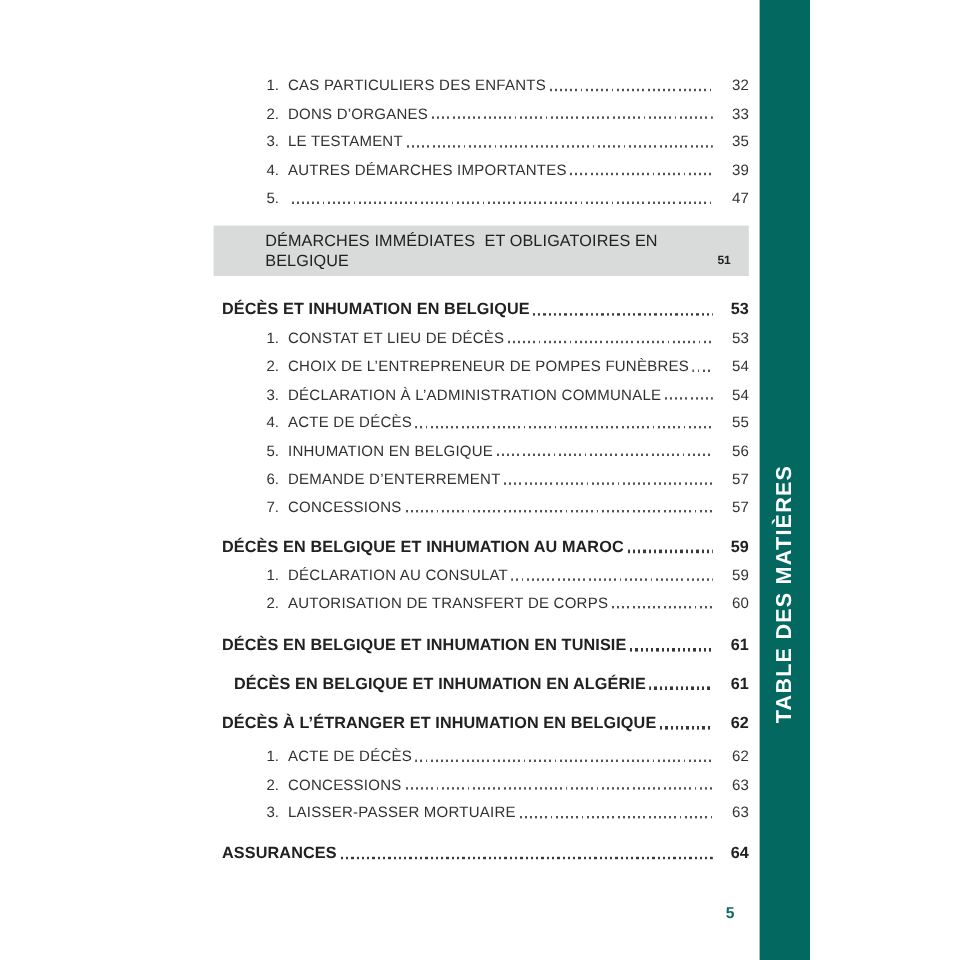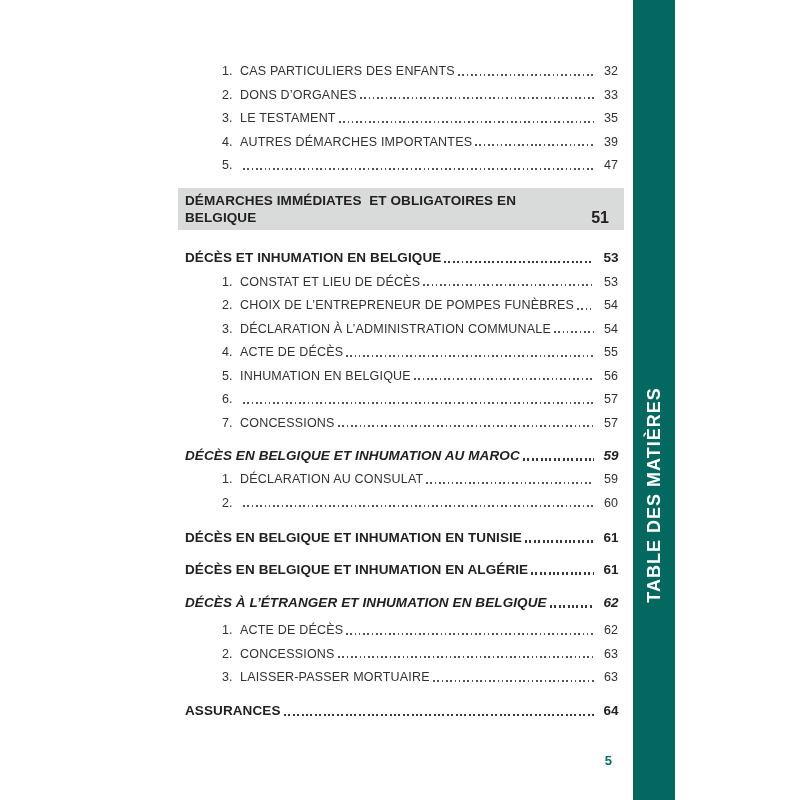--- a/index.html
+++ b/index.html
@@ -32,53 +32,53 @@
 
   .row .num { margin-left:44px; width:18px; flex:0 0 auto; color:#333130; }
   .row .label { flex:0 0 auto; color:#333130; letter-spacing:0.2px; }
 
   .dots {
     flex:1 1 auto; height:2px; align-self:flex-end;
     margin:0 4px 7px 3px;
     background-image:repeating-linear-gradient(90deg,
       #555250 0, #555250 1.6px, transparent 1.6px, transparent 4.3px);
   }
-  .row .pg { width:26px; flex:0 0 auto; text-align:center; color:#333130; }
+  .row .pg { width:26px; flex:0 0 auto; text-align:right; color:#333130; }
 
   .row.heading { height:24px; font-size:13.5px; font-weight:bold; }
   .row.heading .label { padding-left:7px; color:#232120; letter-spacing:0.1px; }
   .row.heading .pg { color:#232120; }
   .row.heading .dots {
     height:2.2px; margin-bottom:6.5px;
     background-image:repeating-linear-gradient(90deg,
       #3b3937 0, #3b3937 1.9px, transparent 1.9px, transparent 4.4px);
   }
 
   
   .mt16 { margin-top:16px; }
   .mt11 { margin-top:11px; }
   .mt10 { margin-top:10px; }
-  .mt9  { margin-top:9px;font-style:italic; }
-  .mt8  { margin-top:8px; }
+  .mt9  { margin-top:9px; }
+  .mt8  { margin-top:8px;margin-left:10px; }
   .mt4  { margin-top:4px; }
 
   
   .chapter-box {
     margin-top:11px;
     background:#d8dbd9;
     display:flex;
     padding:4px 15px 4px 7px;
   }
   .chapter-box .box-title {
-    flex:1 1 auto; font-weight:bold; font-size:13.5px; line-height:17px;
-    color:#232120; letter-spacing:0.1px;
+    flex:1 1 auto; font-weight:normal; font-size:13.5px; line-height:17px;
+    color:#232120; letter-spacing:0.1px;margin-left:36px;
   }
   .chapter-box .box-pg {
     flex:0 0 auto; align-self:flex-end;
-    font-weight:bold; font-size:16px; line-height:17px; color:#232120;
+    font-weight:bold; font-size:10px; line-height:17px; color:#232120;
   }
 
   
   .folio {
     position:absolute; left:560px; top:753px; width:52px;
     text-align:right; color:#0c6a62; font-size:13px; font-weight:600;
   }
 </style>
 </head>
 <body>
@@ -153,20 +153,21 @@
     <span class="pg">55</span>
   </div>
   <div class="row item">
     <span class="num">5.</span>
     <span class="label">INHUMATION EN BELGIQUE</span>
     <div class="dots"></div>
     <span class="pg">56</span>
   </div>
   <div class="row item">
     <span class="num">6.</span>
+    <span class="label">DEMANDE D’ENTERREMENT</span>
     <div class="dots"></div>
     <span class="pg">57</span>
   </div>
   <div class="row item">
     <span class="num">7.</span>
     <span class="label">CONCESSIONS</span>
     <div class="dots"></div>
     <span class="pg">57</span>
   </div>
 
@@ -176,20 +177,21 @@
     <span class="pg">59</span>
   </div>
   <div class="row item">
     <span class="num">1.</span>
     <span class="label">DÉCLARATION AU CONSULAT</span>
     <div class="dots"></div>
     <span class="pg">59</span>
   </div>
   <div class="row item">
     <span class="num">2.</span>
+    <span class="label">AUTORISATION DE TRANSFERT DE CORPS</span>
     <div class="dots"></div>
     <span class="pg">60</span>
   </div>
 
   <div class="row heading mt11">
     <span class="label">DÉCÈS EN BELGIQUE ET INHUMATION EN TUNISIE</span>
     <div class="dots"></div>
     <span class="pg">61</span>
   </div>
   <div class="row heading mt8">

